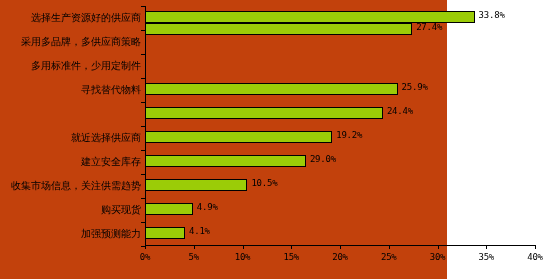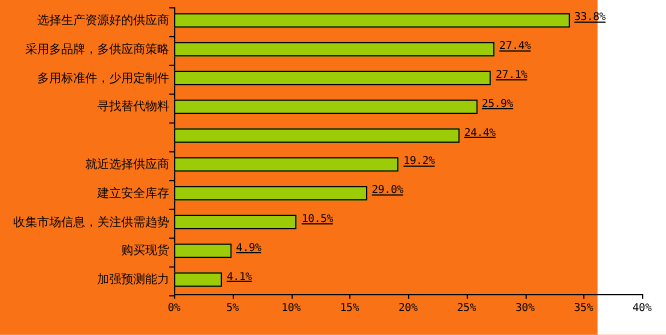--- a/index.html
+++ b/index.html
@@ -4,22 +4,22 @@
 <style>
   html,body{margin:0;padding:0;}
   body{
     width:555px;height:279px;
     background:#ffffff;
     font-family:"Liberation Sans", sans-serif;
     overflow:hidden;
   }
   #chart-root{
     position:relative;
-    width:498px;height:279px;
-    background:#f97316;
+    width:447px;height:279px;
+    background:#c2410c;
   }
 
   
   
   #plot-area{
     position:absolute;
     left:145px; top:6px;
     width:390px; height:239px;
   }
 
@@ -54,21 +54,20 @@
   }
   .bar-value{
     position:absolute;
     top:3px;
     font-size:9px;
     line-height:12px;
     color:#000000;
     font-family:"DejaVu Sans Mono", monospace;
     white-space:nowrap;
     letter-spacing:-0.2px;
-    text-decoration:underline;
   }
 
   
   .cat-label{
     position:absolute;
     right:557px; 
     font-size:10px;
     color:#000000;
     white-space:nowrap;
     text-align:right;
@@ -132,27 +131,23 @@
     </div>
 
   <div id="y-axis-line"></div>
   <div id="x-axis-line"></div>
 
   <div id="plot-area">
       <div class="bar-row" style="top: 0px;">
         <div class="bar" title="33.8%" style="width: 329.55px; background: rgb(155, 204, 7);"></div>
         <div class="bar-value" style="left: 333.55px;">33.8%</div>
       </div>
-      <div class="bar-row" style="top: 24px;">
+      <div class="bar-row" style="top: 12px;">
         <div class="bar" title="27.4%" style="width: 267.15px; background: rgb(155, 204, 7);"></div>
         <div class="bar-value" style="left: 271.15px;">27.4%</div>
-      </div>
-      <div class="bar-row" style="top: 48px;">
-        <div class="bar" title="27.1%" style="width: 264.225px; background: rgb(155, 204, 7);"></div>
-        <div class="bar-value" style="left: 268.225px;">27.1%</div>
       </div>
       <div class="bar-row" style="top: 72px;">
         <div class="bar" title="25.9%" style="width: 252.525px; background: rgb(155, 204, 7);"></div>
         <div class="bar-value" style="left: 256.525px;">25.9%</div>
       </div>
       <div class="bar-row" style="top: 96px;">
         <div class="bar" title="24.4%" style="width: 237.9px; background: rgb(155, 204, 7);"></div>
         <div class="bar-value" style="left: 241.9px;">24.4%</div>
       </div>
       <div class="bar-row" style="top: 120px;">

